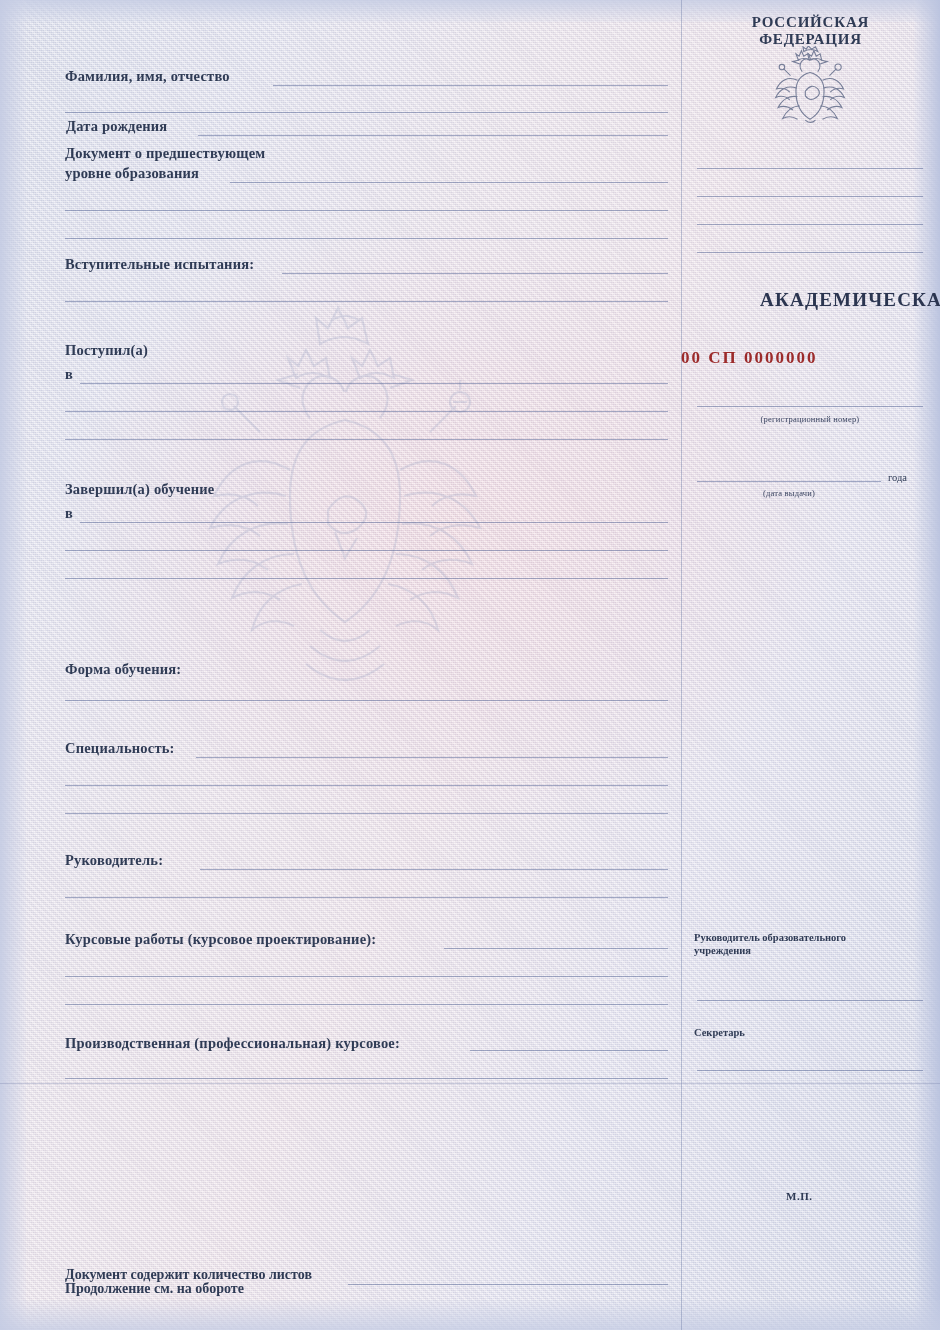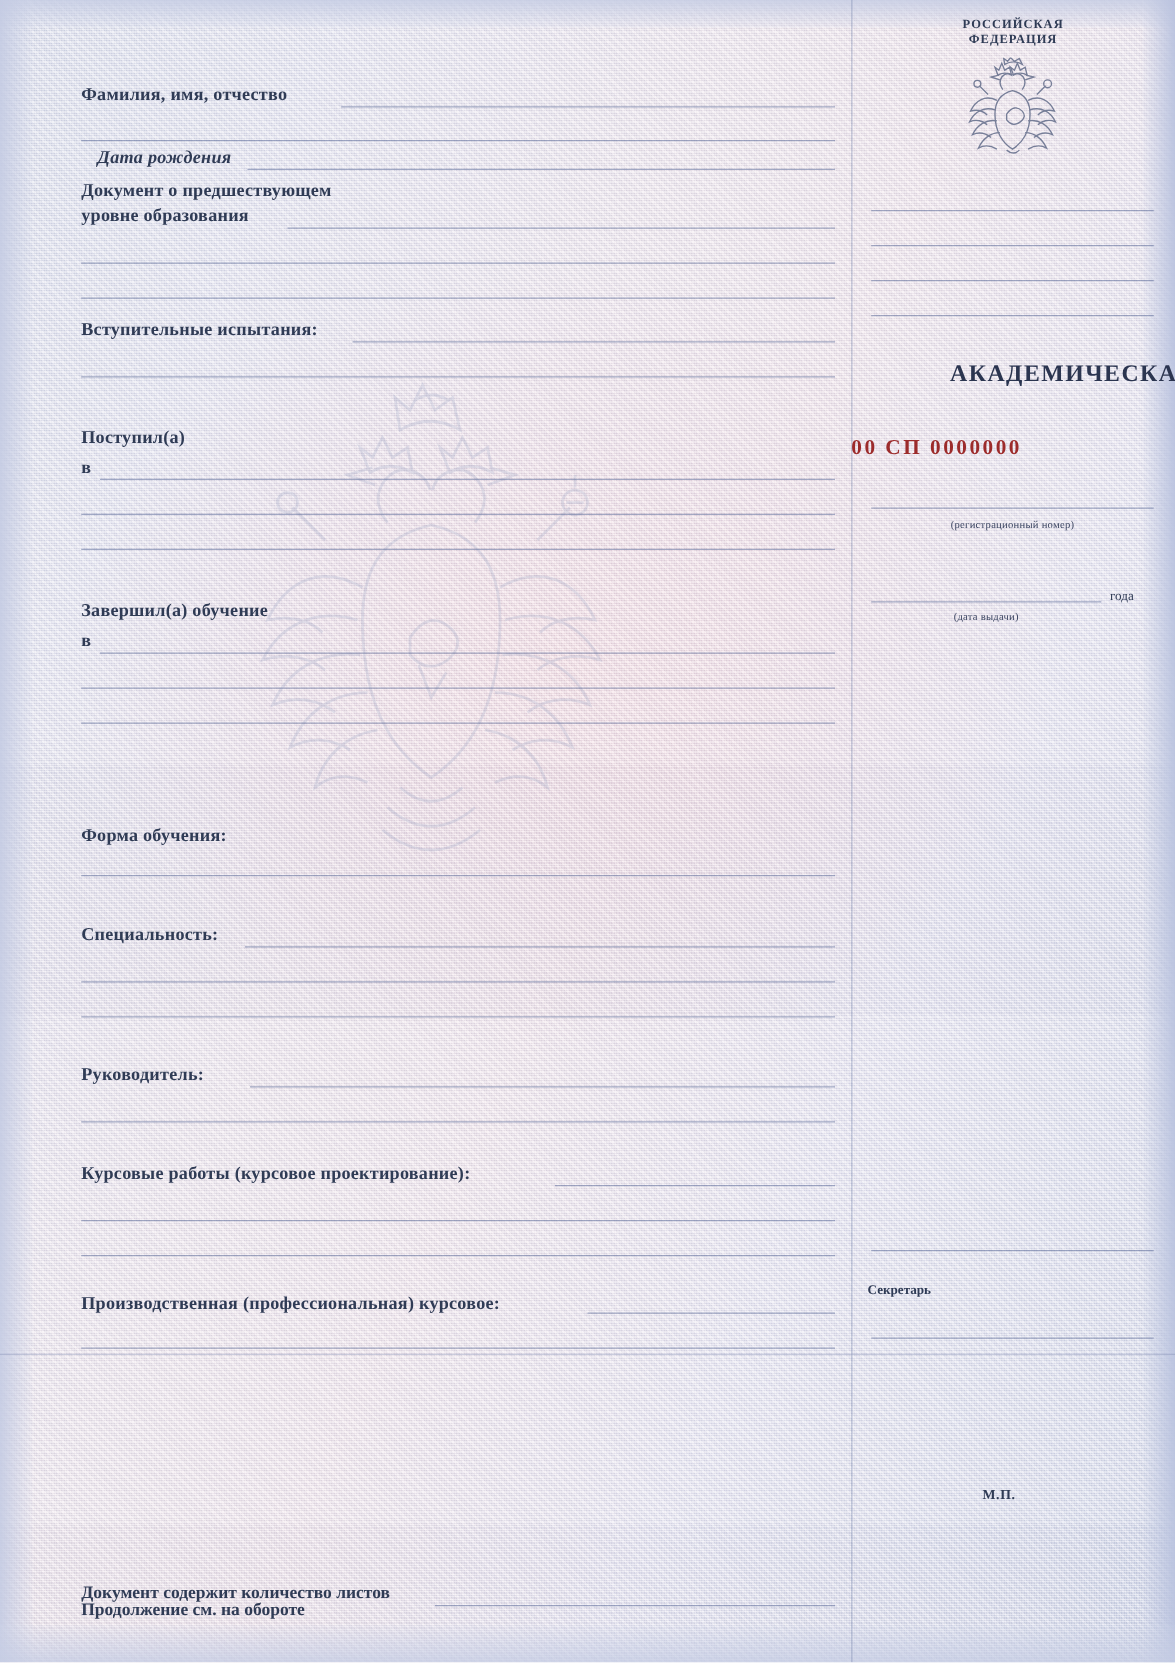--- a/index.html
+++ b/index.html
@@ -127,21 +127,21 @@
   }
 
   
   .rf-title {
     position: absolute;
     left: 681px;
     top: 14px;
     width: 259px;
     text-align: center;
     font-family: "Liberation Serif", serif;
-    font-size: 10px;
+    font-size: 15px;
     font-weight: 700;
     letter-spacing: 0.8px;
     color: #2f3b55;
     line-height: 1.15;
   }
   .emblem-small {
     position: absolute;
     left: 771px;
     top: 46px;
     width: 78px;
@@ -270,21 +270,21 @@
 
   <div class="divider"></div>
   <div class="hdivider"></div>
 
   <div class="main">
 
     <div class="lbl" style="left:65px; top:68px;">Фамилия, имя, отчество</div>
     <div class="rule" style="left:273px; top:85px; width:395px;"></div>
     <div class="rule" style="left:65px; top:112px; width:603px;"></div>
 
-    <div class="lbl" style="left:78px; top:118px;font-style:italic;">Дата рождения</div>
+    <div class="lbl" style="left:66px; top:118px;">Дата рождения</div>
     <div class="rule" style="left:198px; top:135px; width:470px;"></div>
 
     <div class="lbl" style="left:65px; top:145px;">Документ о предшествующем</div>
     <div class="lbl" style="left:65px; top:165px;">уровне образования</div>
     <div class="rule" style="left:230px; top:182px; width:438px;"></div>
     <div class="rule" style="left:65px; top:210px; width:603px;"></div>
     <div class="rule" style="left:65px; top:238px; width:603px;"></div>
 
     <div class="lbl" style="left:65px; top:256px;">Вступительные испытания:</div>
     <div class="rule" style="left:282px; top:273px; width:386px;"></div>
@@ -375,20 +375,24 @@
 
   <div class="doc-number">00  СП  0000000</div>
 
   <div class="rule" style="left:697px; top:406px; width:226px;"></div>
   <div class="caption" style="left:697px; top:414px; width:226px;">(регистрационный номер)</div>
 
   <div class="rule" style="left:697px; top:481px; width:184px;"></div>
   <div class="caption" style="left:697px; top:488px; width:184px;">(дата выдачи)</div>
   <div class="year-lbl" style="left:888px; top:472px;">года</div>
 
+  <div class="small-lbl" style="left:694px; top:931px; width:230px;">
+    <div>Руководитель образовательного</div>
+    <div>учреждения</div>
+  </div>
   <div class="rule" style="left:697px; top:1000px; width:226px;"></div>
 
   <div class="small-lbl" style="left:694px; top:1026px; width:230px;">
     <div>Секретарь</div>
   </div>
   <div class="rule" style="left:697px; top:1070px; width:226px;"></div>
 
   <div class="mp" style="left:786px; top:1190px;">М.П.</div>
 
 </div>

